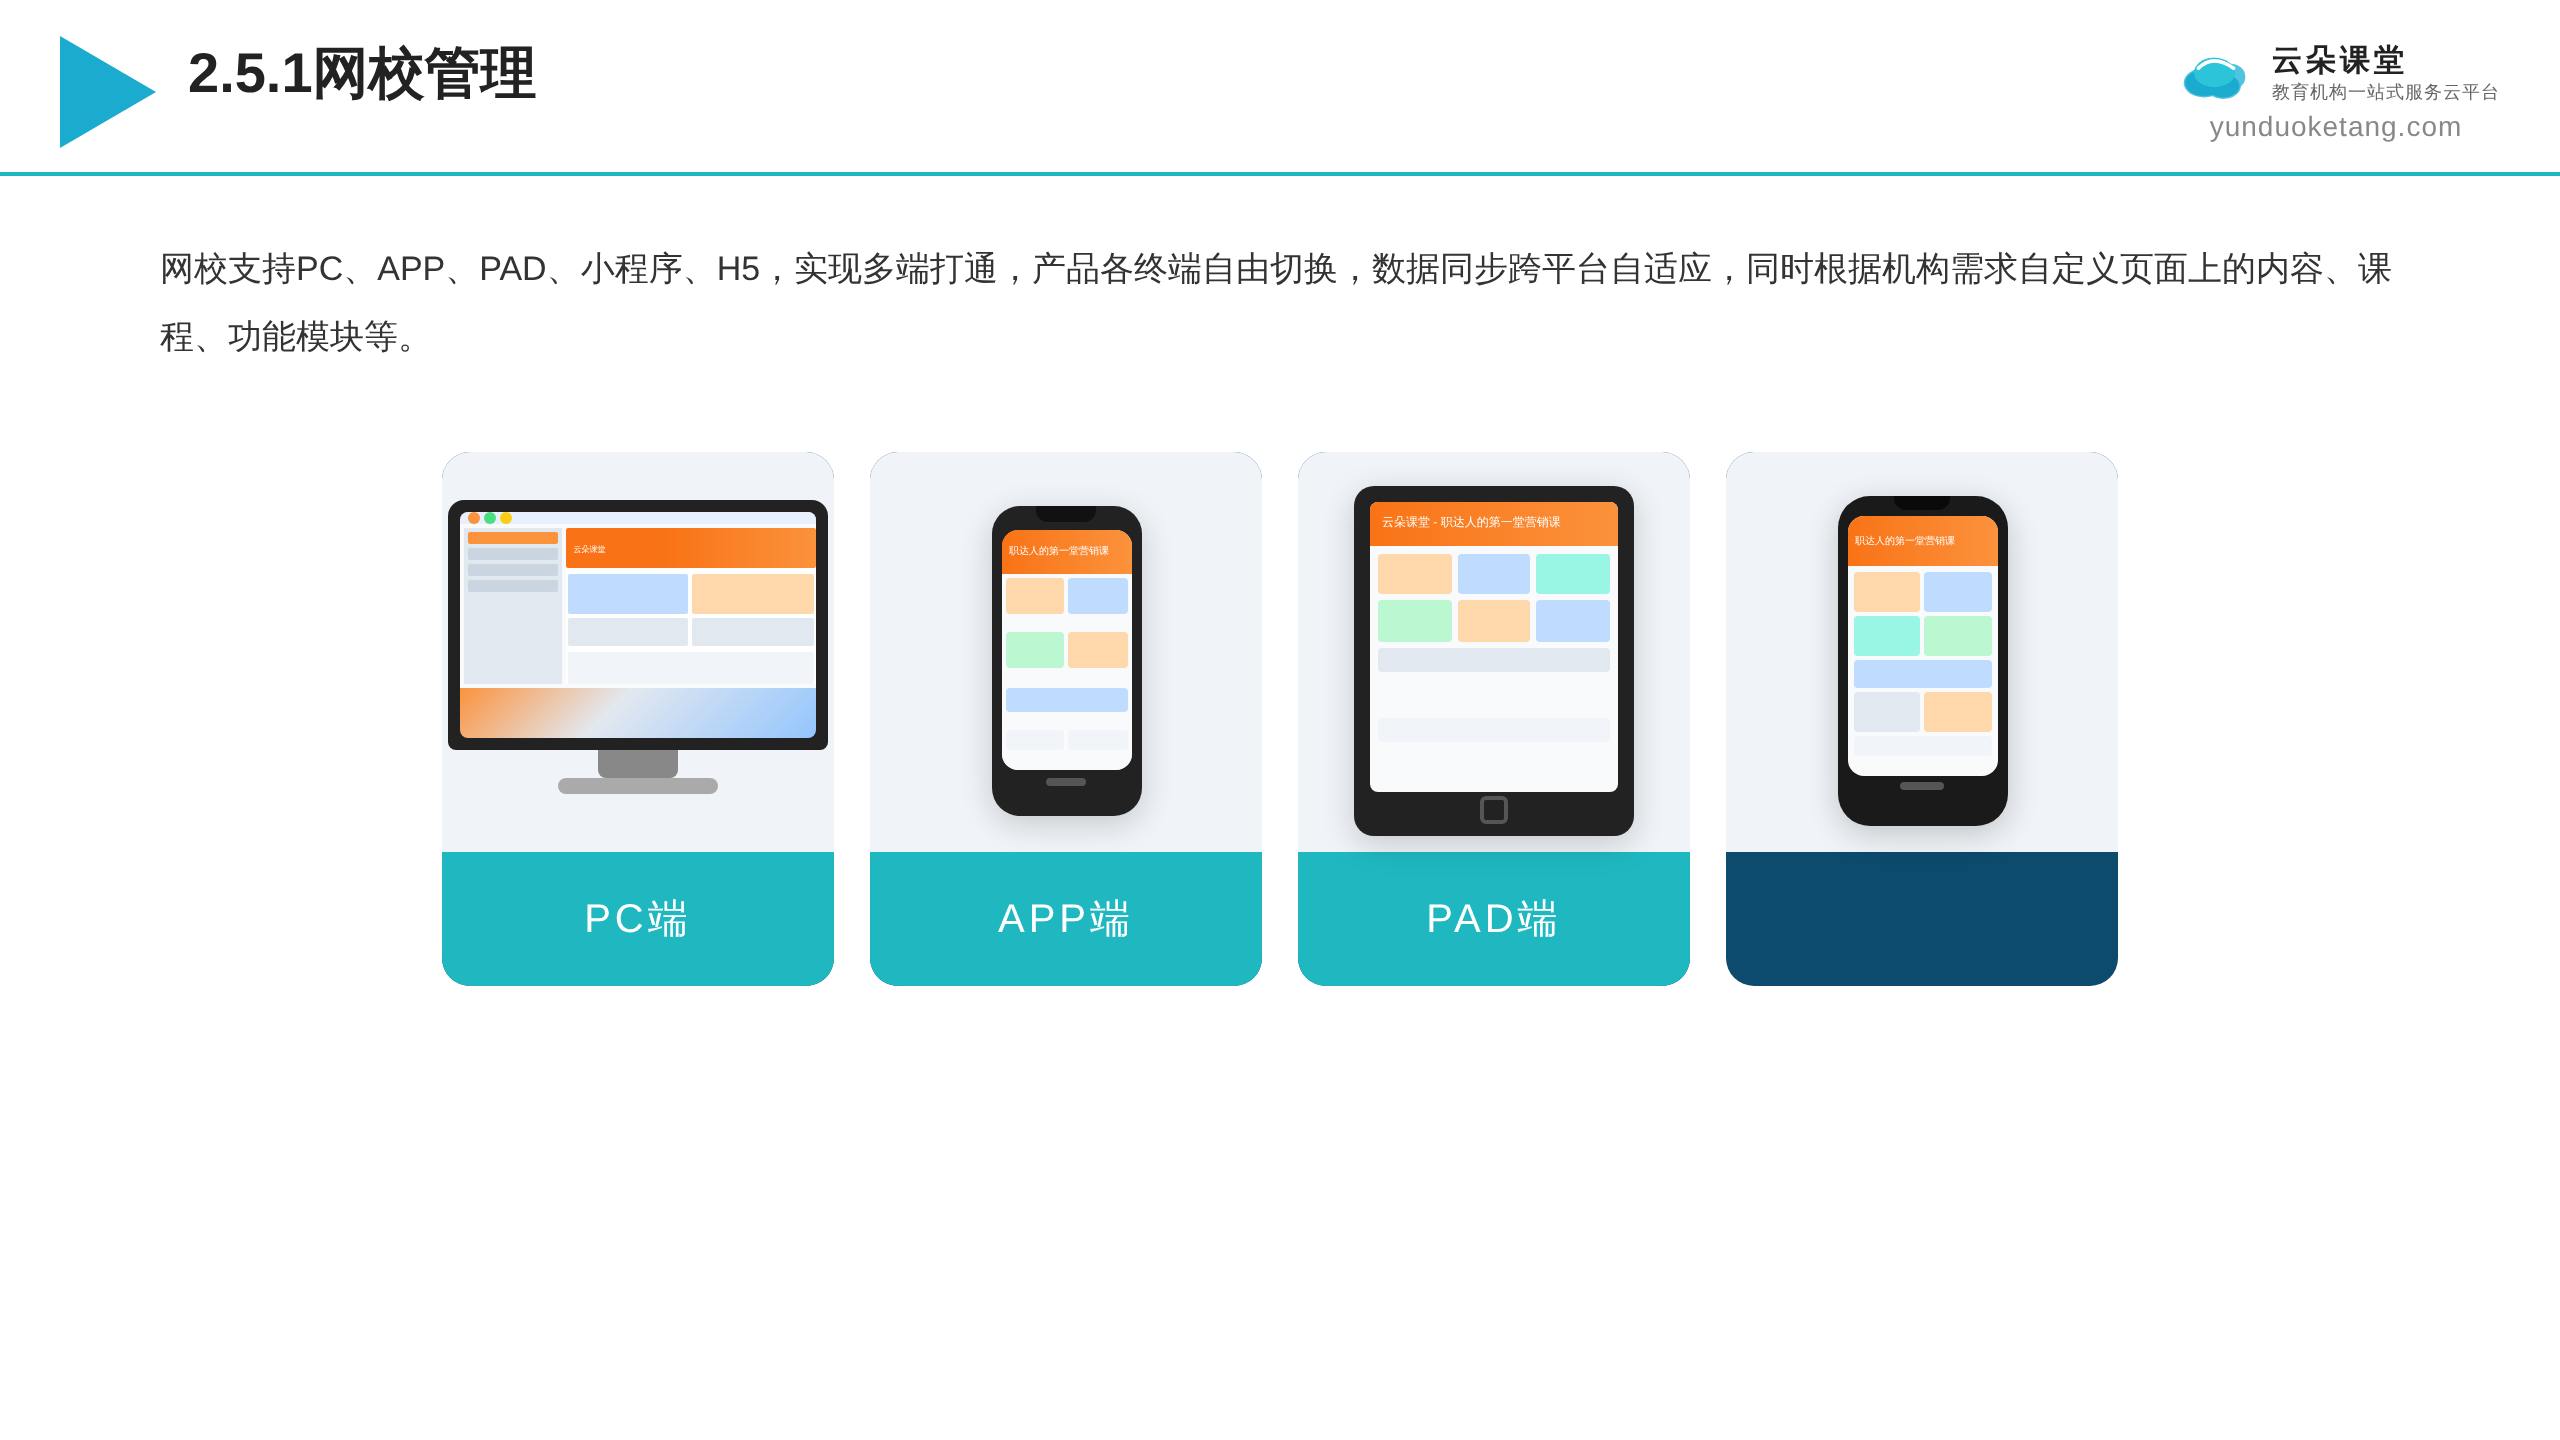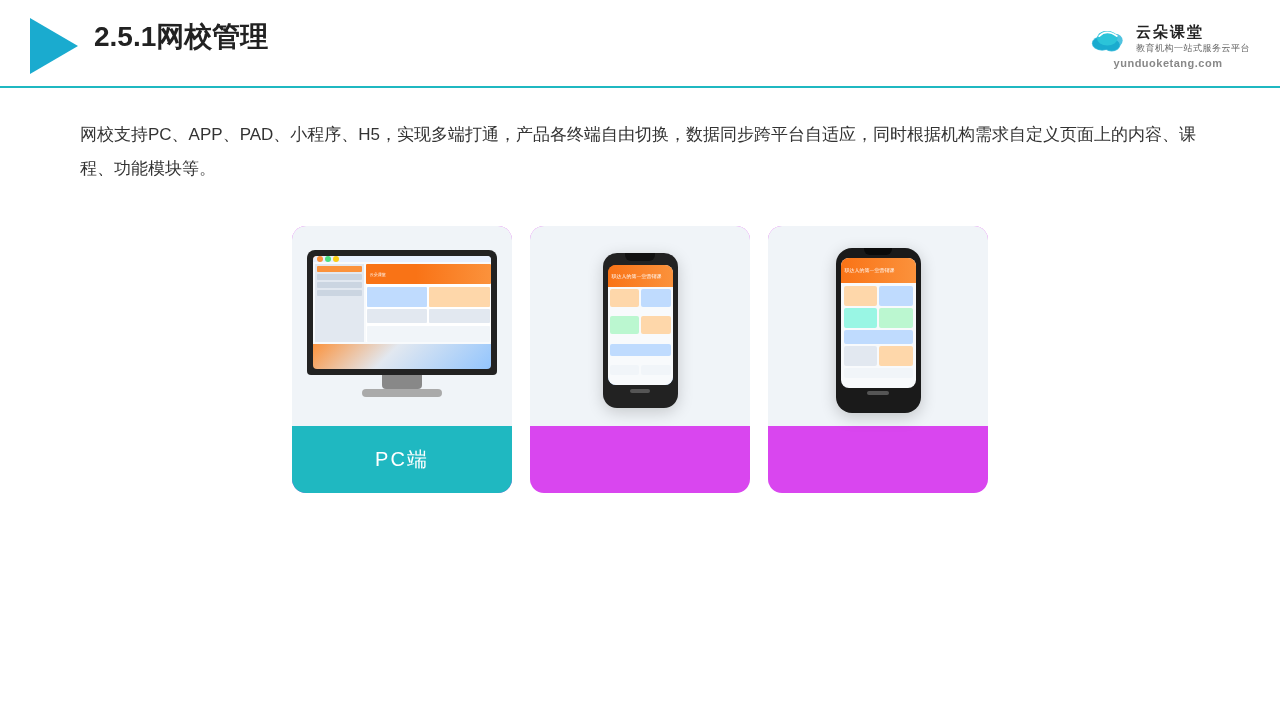--- a/index.html
+++ b/index.html
@@ -60,45 +60,44 @@
       font-weight: bold;
       color: #222;
       letter-spacing: 2px;
     }
     .brand-sub {
       font-size: 9px;
       color: #666;
       letter-spacing: 0.5px;
     }
     .brand-url {
-      font-size: 11px;
+      font-size: 14px;
       color: #888;
       margin-top: 2px;
       letter-spacing: 0.5px;
-      font-weight: bold;
     }
 
     
     .description {
       padding: 30px 80px 10px 80px;
       font-size: 17px;
       color: #333;
       line-height: 2;
     }
 
     
     .cards-section {
       display: flex;
       justify-content: center;
       gap: 18px;
       padding: 30px 50px;
     }
     .card {
-      width: 220px;
-      background: #d946ef;
+      width: 196px;
+      background: #0c4a6e;
       border-radius: 14px;
       overflow: hidden;
       display: flex;
       flex-direction: column;
       align-items: center;
     }
     .card-image-area {
       width: 100%;
       height: 200px;
       display: flex;
@@ -452,22 +451,46 @@
               <div class="phone-card orange"></div>
               <div class="phone-card blue" style="grid-column:span 2; height:12px;"></div>
               <div class="phone-card" style="background:#f1f5f9; height:10px;"></div>
               <div class="phone-card" style="background:#f1f5f9; height:10px;"></div>
             </div>
           </div>
         </div>
         <div class="phone-home-btn"></div>
       </div>
     </div>
+    <div class="card-label">APP端</div>
   </div>
 
+  <div class="card">
+    <div class="card-image-area">
+      <div class="tablet-mockup">
+        <div class="tablet-screen">
+          <div class="tablet-top-bar">
+              <span>云朵课堂 - 职达人的第一堂营销课</span>
+            </div>
+          <div class="tablet-content">
+            <div class="tablet-cell orange"></div>
+            <div class="tablet-cell blue"></div>
+            <div class="tablet-cell teal"></div>
+            <div class="tablet-cell green"></div>
+            <div class="tablet-cell orange"></div>
+            <div class="tablet-cell blue"></div>
+            <div style="grid-column:span 3; height:12px; background:#e2e8f0; border-radius:2px;"></div>
+            <div style="grid-column:span 3; height:12px; background:#f1f5f9; border-radius:2px;"></div>
+          </div>
+        </div>
+        <div class="tablet-home-btn"></div>
+      </div>
+    </div>
+    <div class="card-label">PAD端</div>
+  </div>
 
 
   <div class="card">
     <div class="card-image-area">
       <div class="mini-phone-mockup">
         <div class="mini-phone-notch"></div>
         <div class="mini-phone-screen">
           <div class="mini-phone-top">
               <span>职达人的第一堂营销课</span>
             </div>

